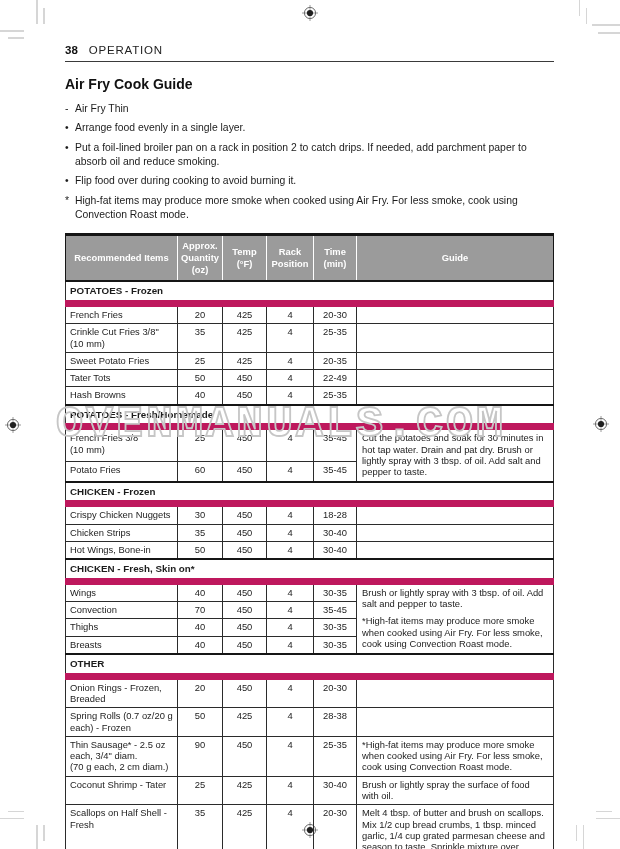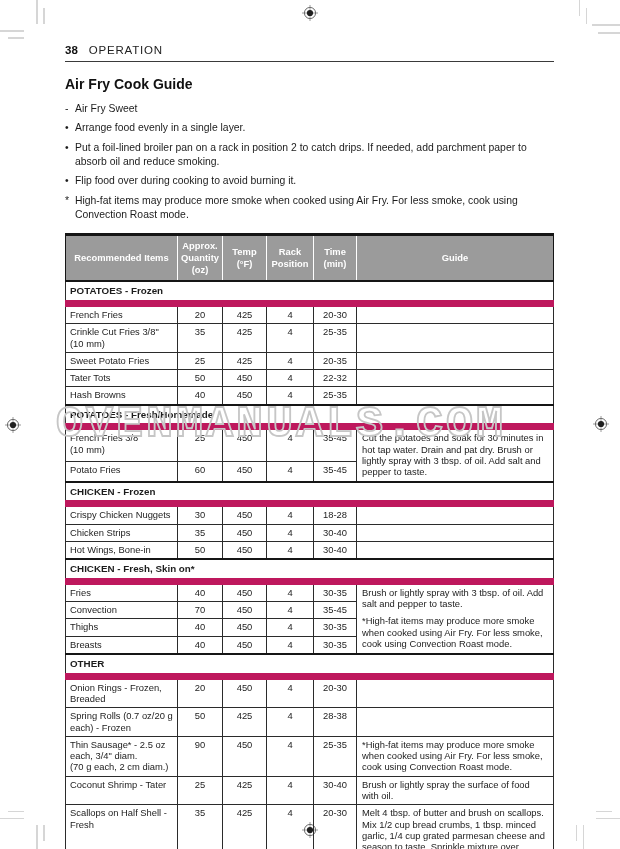--- a/index.html
+++ b/index.html
@@ -114,21 +114,21 @@
     <div class="doc-header">
       <span class="page-num">38</span>
       <span class="section-name">OPERATION</span>
     </div>
     <hr class="rule">
 
     <div class="title">Air Fry Cook Guide</div>
 
     <div class="intro-item">
       <span class="marker">-</span>
-      <span class="txt">Air Fry Sweet</span>
+      <span class="txt">Air Fry Thin</span>
     </div>
     <div class="intro-item">
       <span class="marker">•</span>
       <span class="txt">Arrange food evenly in a single layer.</span>
     </div>
     <div class="intro-item">
       <span class="marker">•</span>
       <span class="txt">Put a foil-lined broiler pan on a rack in position 2 to catch drips. If needed, add parchment paper to absorb oil and reduce smoking.</span>
     </div>
     <div class="intro-item">
@@ -191,21 +191,21 @@
             <td class="num">425</td>
             <td class="num">4</td>
             <td class="num">20-35</td>
             <td class="guide"></td>
           </tr>
           <tr>
             <td class="item">Tater Tots</td>
             <td class="num">50</td>
             <td class="num">450</td>
             <td class="num">4</td>
-            <td class="num">22-32</td>
+            <td class="num">22-49</td>
             <td class="guide"></td>
           </tr>
           <tr>
             <td class="item">Hash Browns</td>
             <td class="num">40</td>
             <td class="num">450</td>
             <td class="num">4</td>
             <td class="num">25-35</td>
             <td class="guide"></td>
           </tr>
@@ -254,21 +254,21 @@
             <td class="num">50</td>
             <td class="num">450</td>
             <td class="num">4</td>
             <td class="num">30-40</td>
             <td class="guide"></td>
           </tr>
           <tr class="section-row">
             <td colspan="6">CHICKEN - Fresh, Skin on*</td>
           </tr>
           <tr>
-            <td class="item">Fries</td>
+            <td class="item">Wings</td>
             <td class="num">40</td>
             <td class="num">450</td>
             <td class="num">4</td>
             <td class="num">30-35</td>
             <td class="guide" rowspan="4">
               <div class="guide-p">Brush or lightly spray with 3 tbsp. of oil. Add salt and pepper to taste.</div>
               <div class="guide-p">*High-fat items may produce more smoke when cooked using Air Fry. For less smoke, cook using Convection Roast mode.</div>
             </td>
           </tr>
           <tr>

